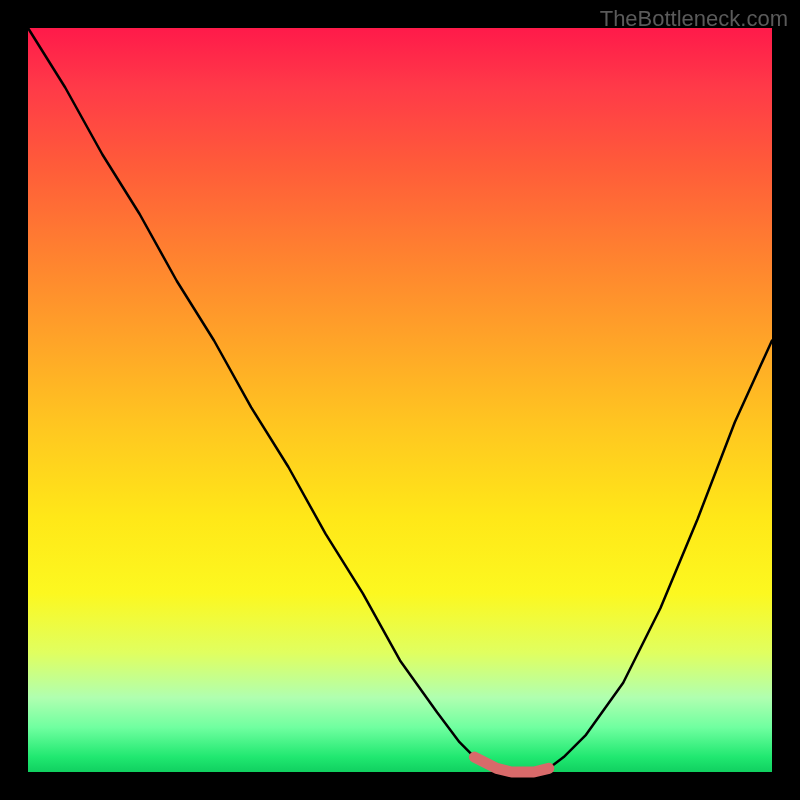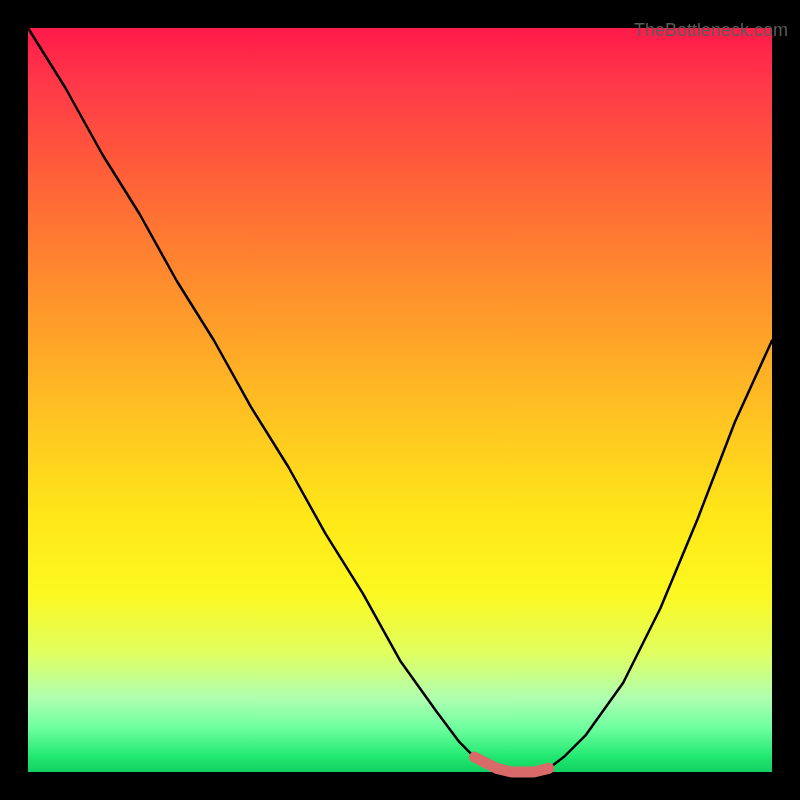--- a/index.html
+++ b/index.html
@@ -5,24 +5,24 @@
   * { margin: 0; padding: 0; box-sizing: border-box; }
   body {
     width: 800px;
     height: 800px;
     background: #000;
     position: relative;
     font-family: Arial, sans-serif;
   }
   .watermark {
     position: absolute;
-    top: 20px;
+    top: 6px;
     right: 12px;
     color: #5a5a5a;
-    font-size: 18px;
+    font-size: 22px;
     font-weight: 500;
     z-index: 10;
   }
   .plot-area {
     position: absolute;
     left: 28px;
     top: 28px;
     width: 744px;
     height: 744px;
     background: linear-gradient(to bottom,

